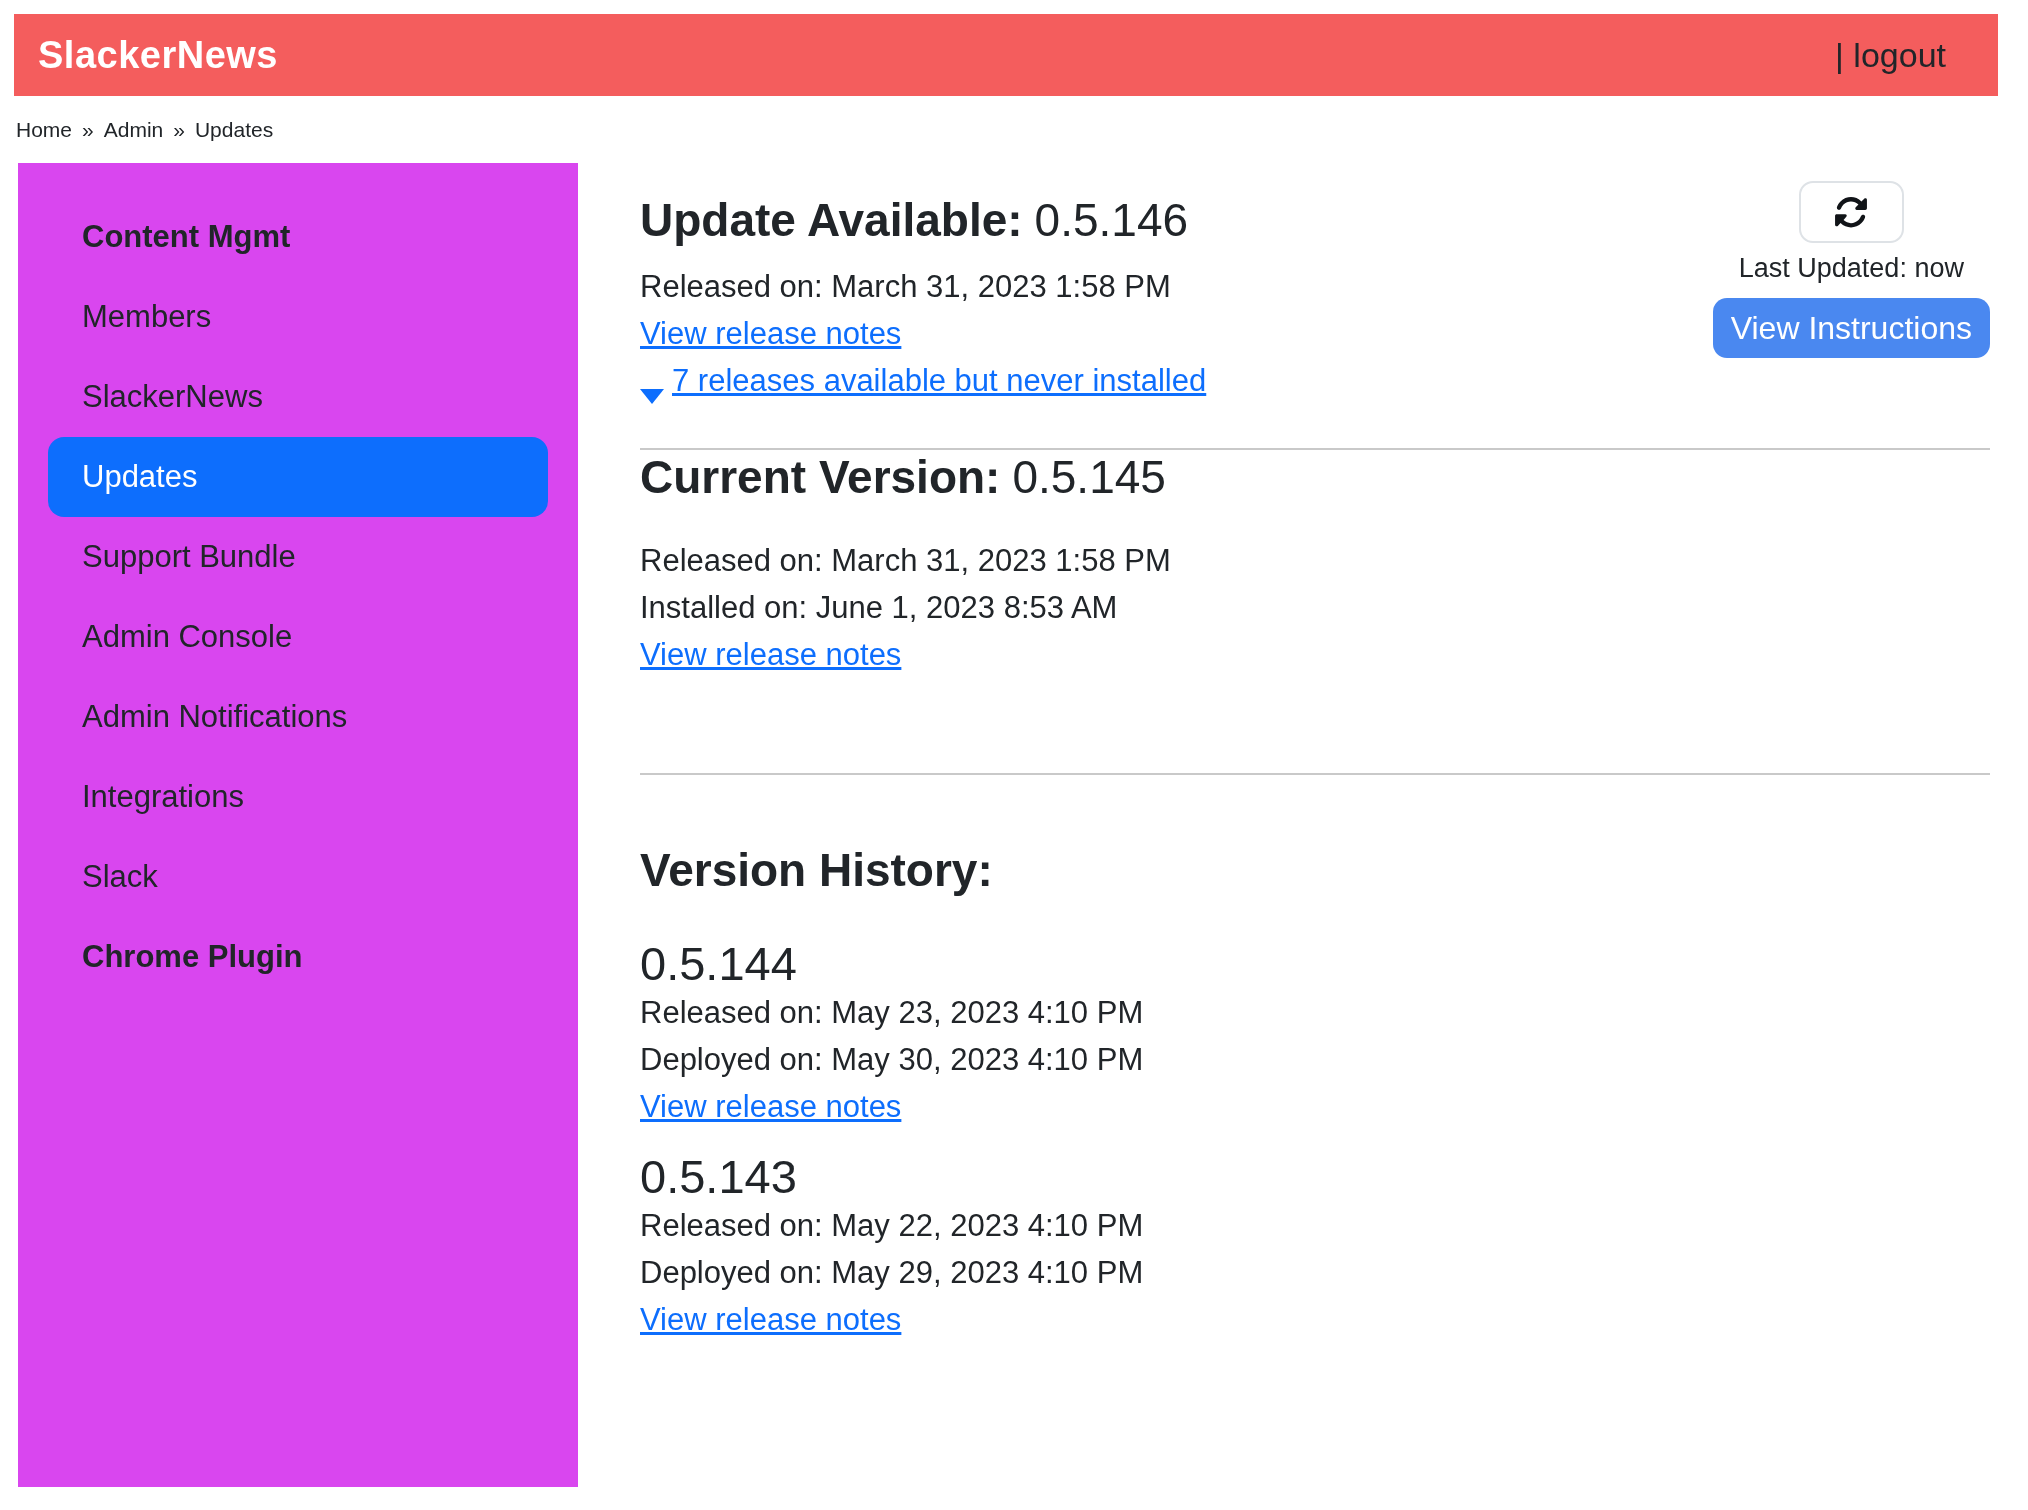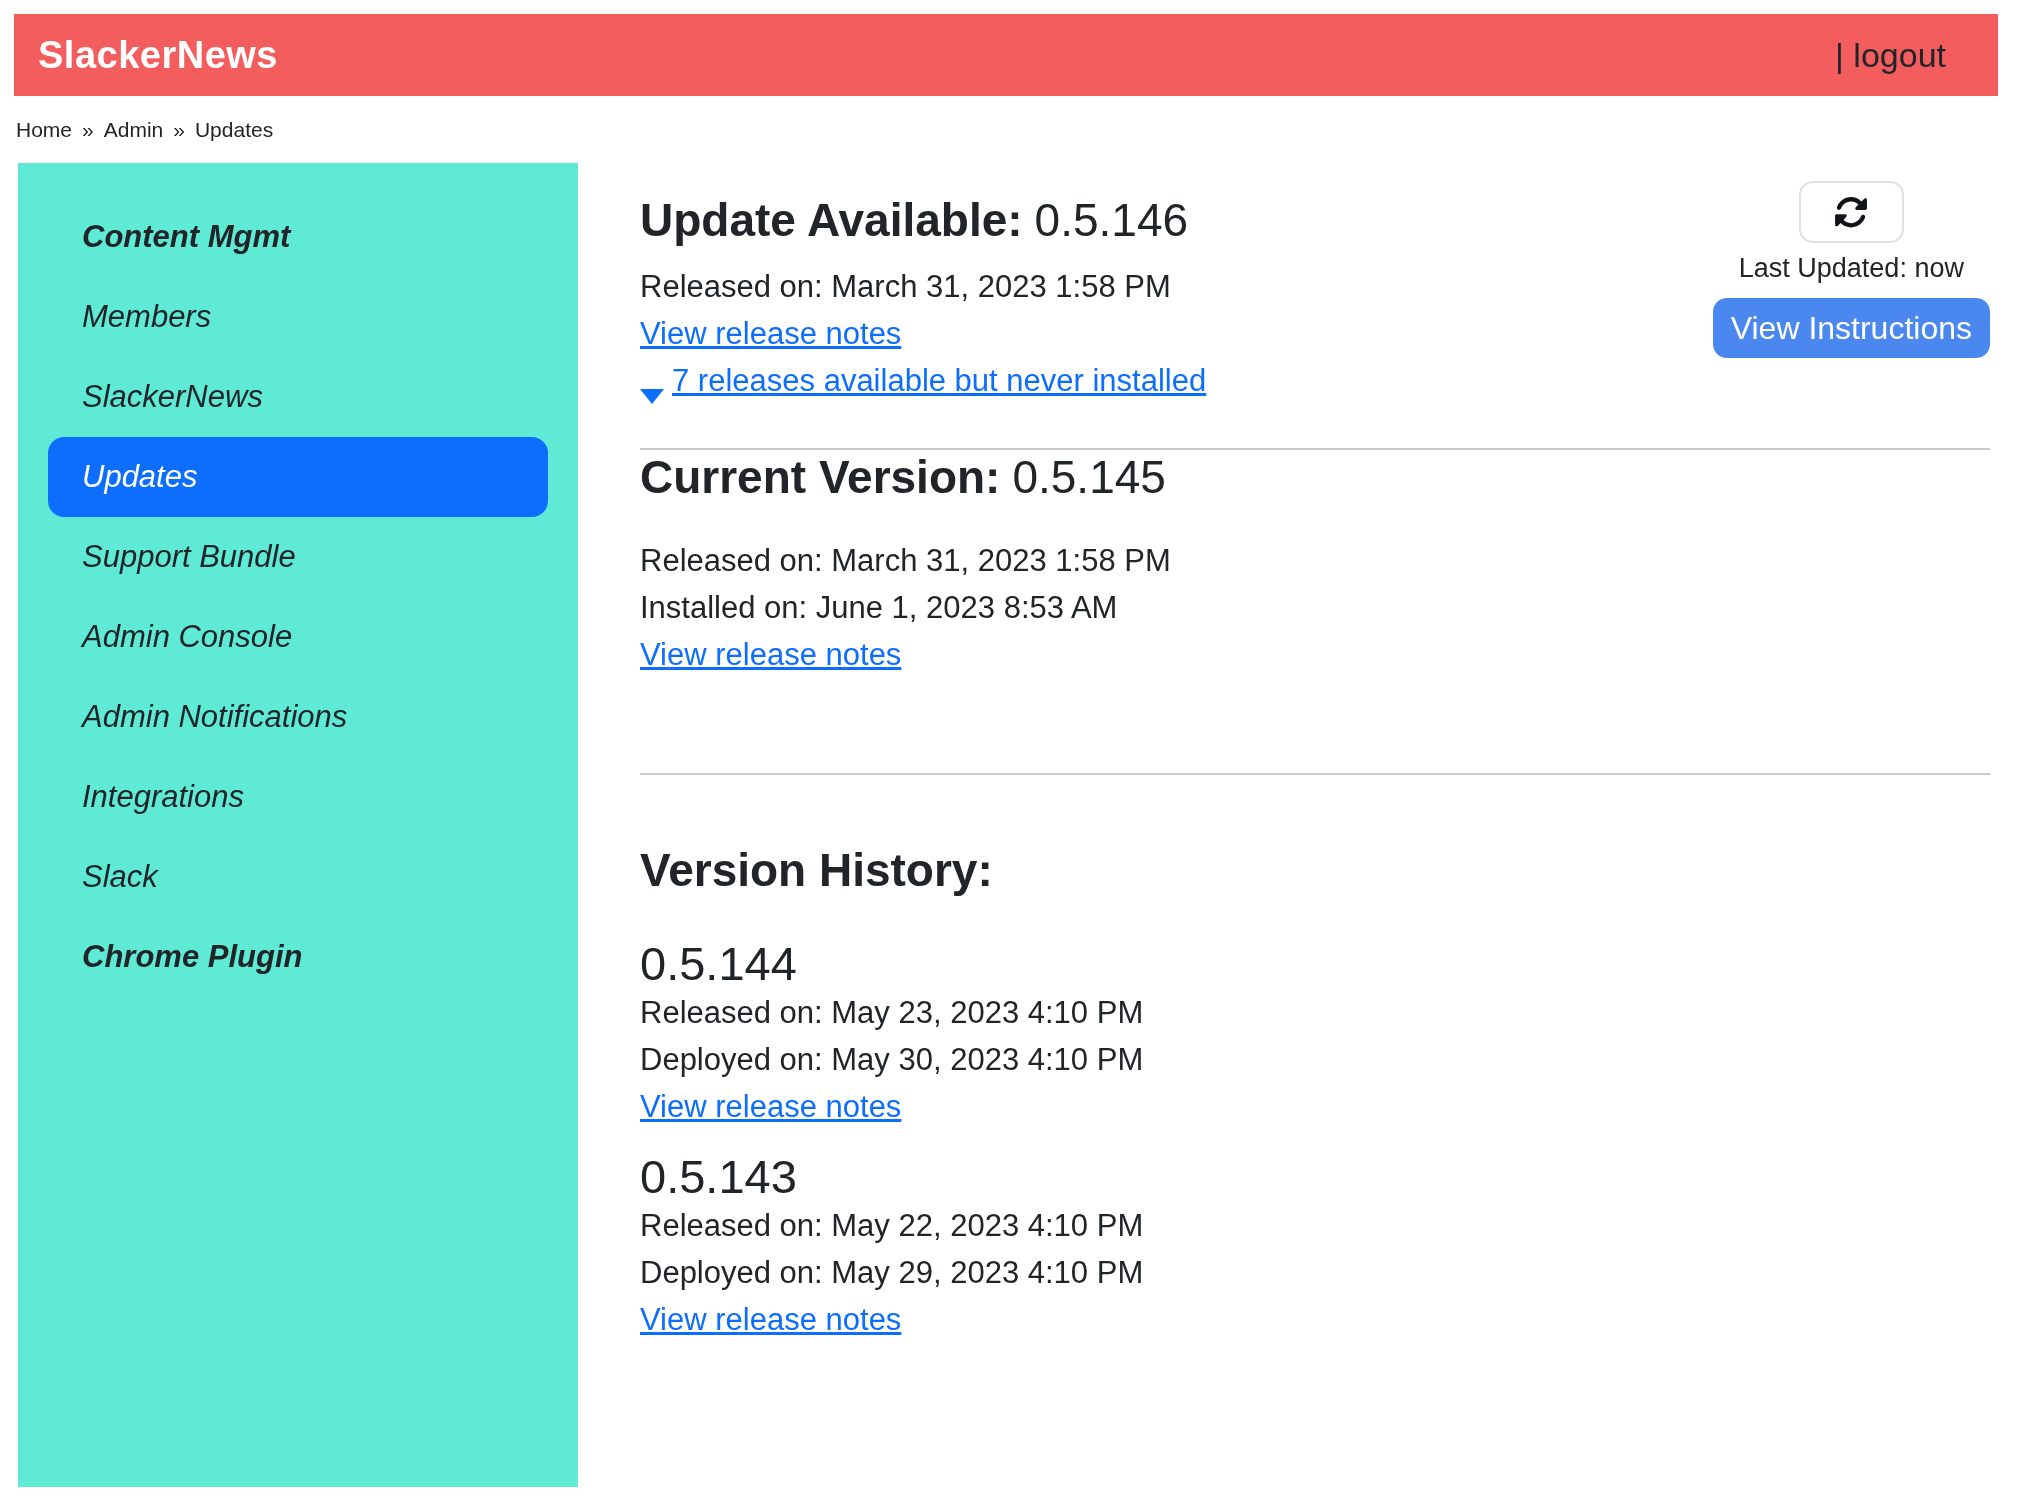--- a/index.html
+++ b/index.html
@@ -25,23 +25,22 @@
   .breadcrumb {
     position: absolute; left: 16px; top: 118px;
     font-size: 21px; color: #212529;
   }
   .breadcrumb span { margin-right: 10px; }
   .crumb { cursor: pointer; }
 
   
   .sidebar {
     position: absolute; left: 18px; top: 163px; width: 560px; height: 1324px;
-    background: #5eead4;
+    background: #d946ef;
     padding-top: 34px;
-    font-style: italic;
   }
   .nav-item {
     height: 80px; margin: 0 30px; padding: 0 34px;
     display: flex; align-items: center;
     font-size: 31px; color: #212529;
     border-radius: 16px;
     cursor: pointer;
     white-space: nowrap;
   }
   .nav-item.bold { font-weight: 700; }

